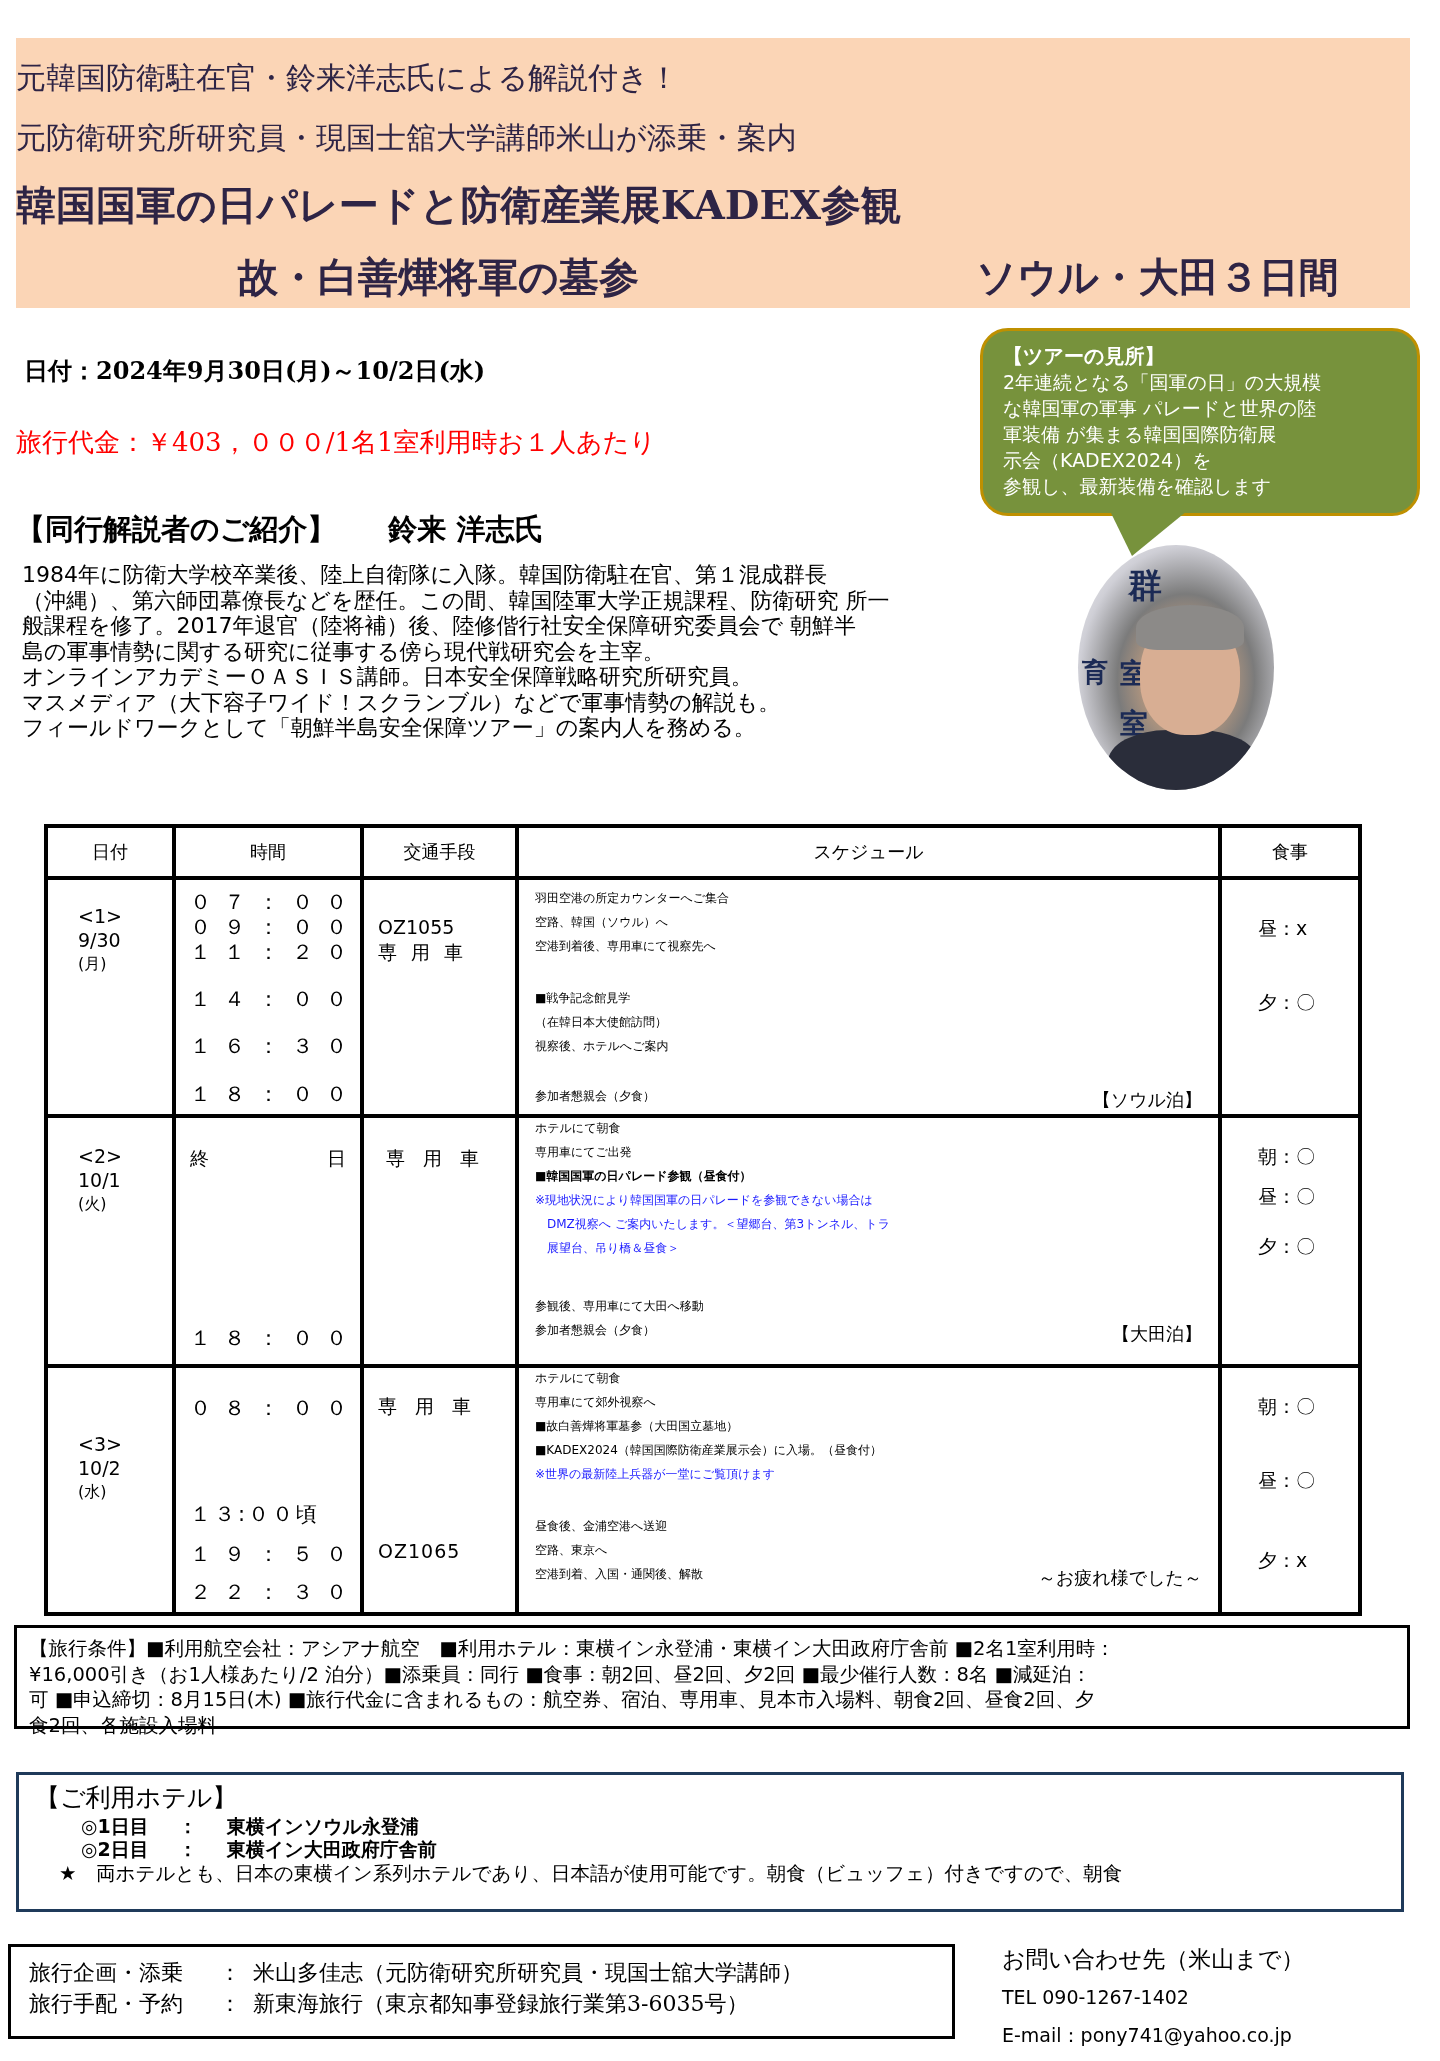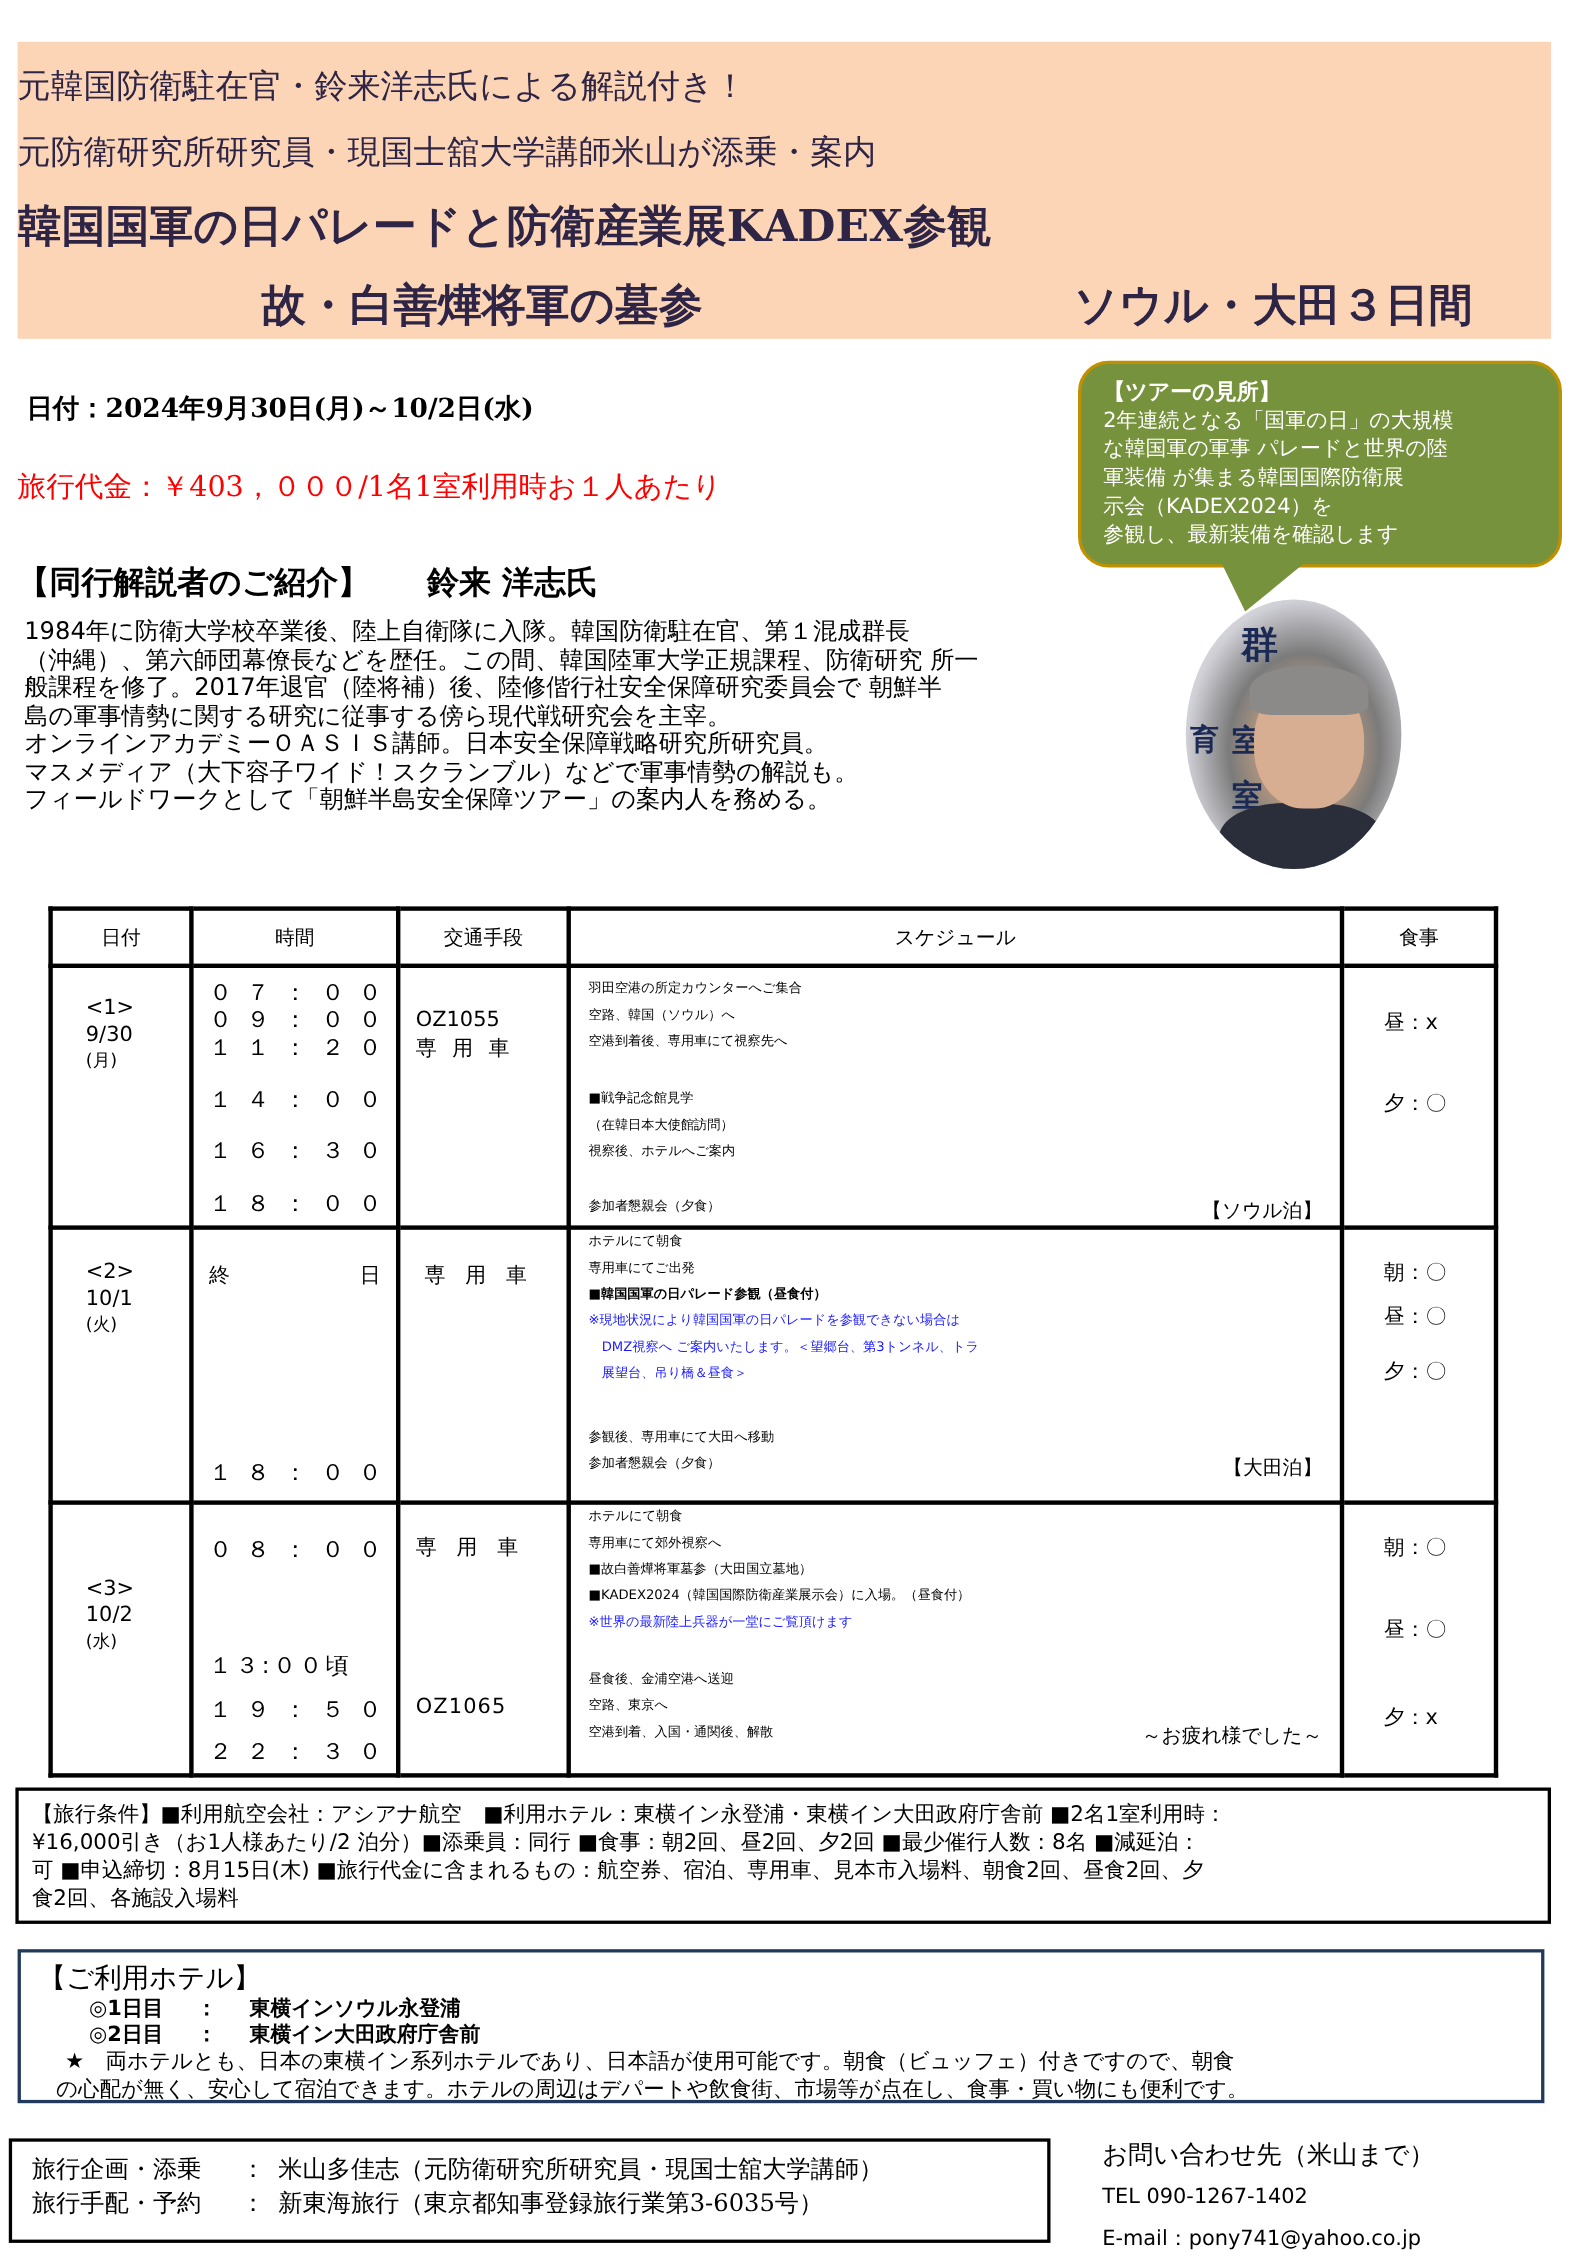--- a/index.html
+++ b/index.html
@@ -83,21 +83,21 @@
   .day-label { position: absolute; left: 30px; font-size: 19px; line-height: 24px; }
   .abs-line { position: absolute; white-space: nowrap; }
   .time-txt { letter-spacing: 13px; font-size: 21px; }
   .sch-line { position: absolute; left: 16px; white-space: nowrap; font-size: 12px; }
   .blue { color: #1a1aff; }
   .meal-line { position: absolute; left: 36px; font-size: 19px; white-space: nowrap; }
   .stay { position: absolute; right: 16px; font-size: 18px; white-space: nowrap; }
 
   
   .cond {
-    left: 14px; top: 1625px; width: 1396px; height: 124px; box-sizing: border-box;
+    left: 14px; top: 1625px; width: 1396px; height: 104px; box-sizing: border-box;
     border: 3px solid #000; padding: 8px 10px 0 12px;
     font-size: 19.5px; line-height: 25.5px;
   }
   .cond div { white-space: nowrap; }
 
   
   .hotel {
     left: 16px; top: 1772px; width: 1388px; height: 140px; box-sizing: border-box;
     border: 3px solid #1f3a5a; padding: 6px 14px 0 16px;
   }
@@ -306,21 +306,20 @@
 
 <div class="abs hotel">
   <div class="h-title">【ご利用ホテル】</div>
   <div class="h-row">
     <span>◎1日目</span><span class="sep">：</span><span>東横インソウル永登浦</span>
   </div>
   <div class="h-row">
     <span>◎2日目</span><span class="sep">：</span><span>東横イン大田政府庁舎前</span>
   </div>
   <div class="h-note">★　両ホテルとも、日本の東横イン系列ホテルであり、日本語が使用可能です。朝食（ビュッフェ）付きですので、朝食</div>
-  <div class="h-note" style="padding-left:16px;">の心配が無く、安心して宿泊できます。ホテルの周辺はデパートや飲食街、市場等が点在し、食事・買い物にも便利です。</div>
 </div>
 
 <div class="abs org">
   <div>
     <span class="o-label">旅行企画・添乗</span><span class="o-sep">：</span><span>米山多佳志（元防衛研究所研究員・現国士舘大学講師）</span>
   </div>
   <div>
     <span class="o-label">旅行手配・予約</span><span class="o-sep">：</span><span>新東海旅行（東京都知事登録旅行業第3-6035号）</span>
   </div>
 </div>

